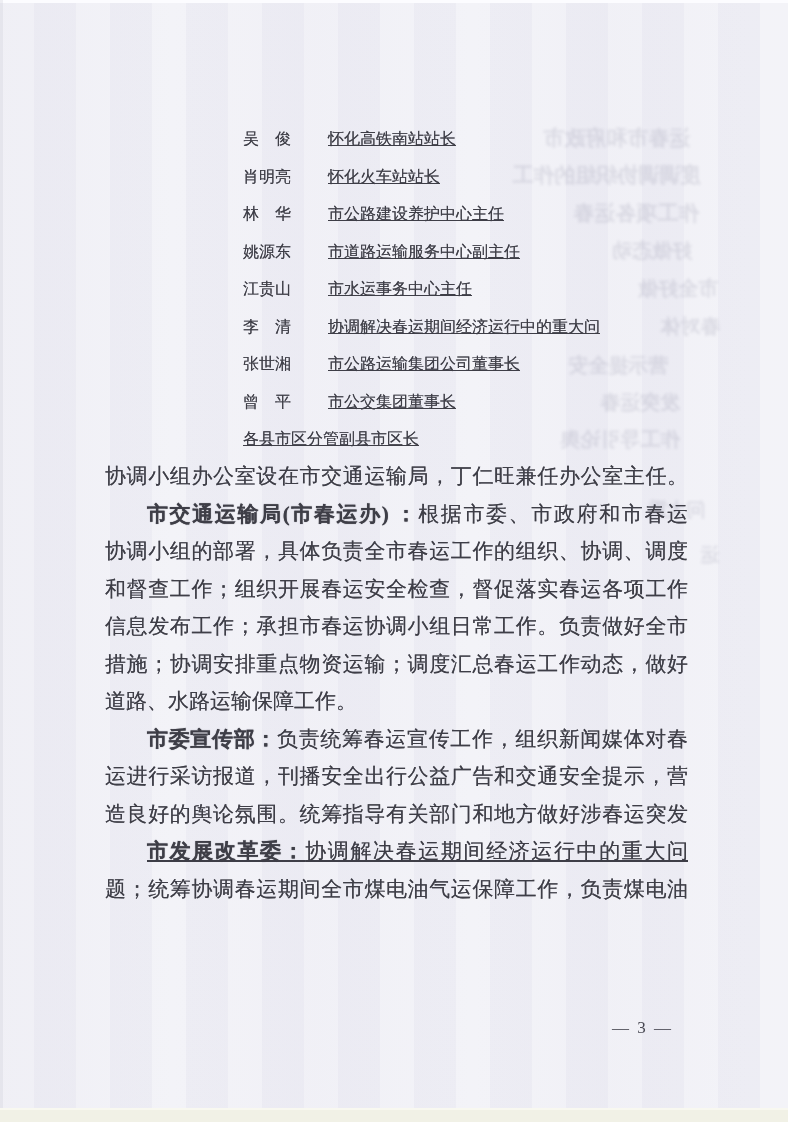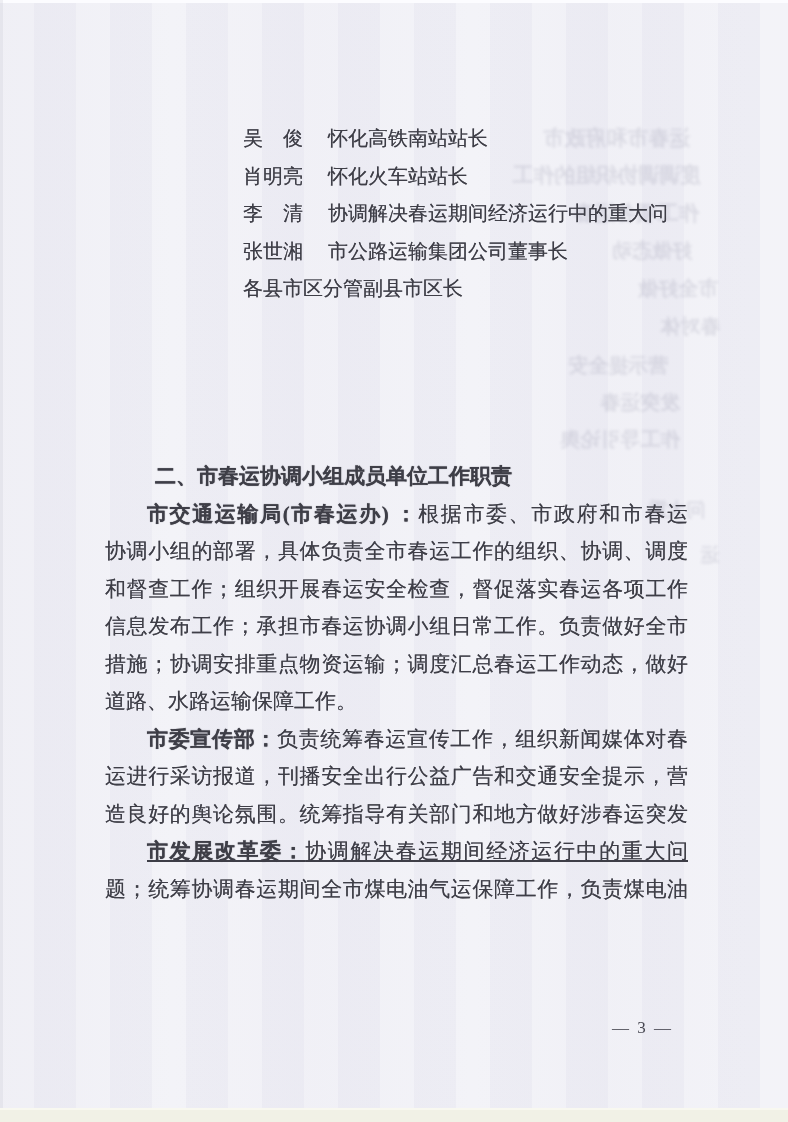--- a/index.html
+++ b/index.html
@@ -20,22 +20,22 @@
         rgba(215,213,229,.12) 34px 76px);
   }
   .edge-top{position:absolute;top:0;left:0;right:0;height:3px;background:#fcfcff;}
   .edge-left{position:absolute;top:0;left:0;bottom:0;width:3px;background:rgba(206,206,216,.30);}
   .edge-bottom{
     position:absolute;bottom:0;left:0;right:0;height:12px;
     background:#f1f1e6;border-top:2px solid #f8f8f0;
   }
   
   .roster{position:absolute;left:243px;top:120px;}
-  .roster-row{height:37.5px;line-height:37.5px;font-size:20px;white-space:nowrap;
-    text-shadow:0 0 .5px rgba(62,62,71,.75);}
+  .roster-row{height:37.5px;line-height:37.5px;font-size:16px;white-space:nowrap;
+    text-shadow:0 0 .5px rgba(62,62,71,.75);text-decoration:underline;}
   .roster-name{display:inline-block;width:85px;}
   
   .tblock{position:absolute;left:105px;top:458px;width:583px;}
   .tline{height:37.5px;line-height:37.5px;font-size:21px;overflow:hidden;
     text-shadow:0 0 .5px rgba(62,62,71,.75);}
   .tline.j{text-align:justify;text-align-last:justify;}
   .tline.h{font-weight:700;text-shadow:0 0 .8px rgba(50,50,58,.9);}
   .tline b{font-weight:700;text-shadow:0 0 .8px rgba(50,50,58,.9);}
   
   .pagenum{position:absolute;left:612px;top:1018px;font-size:17px;color:#4a4a54;
@@ -62,27 +62,31 @@
     <span class="bleed" style="left: 568px; top: 352px; font-size: 20px;">营示提全安</span>
     <span class="bleed" style="left: 600px; top: 389px; font-size: 20px;">发突运春</span>
     <span class="bleed" style="left: 560px; top: 426px; font-size: 20px;">作工导引论舆</span>
     <span class="bleed" style="left: 648px; top: 497px; font-size: 19px;">问大重</span>
     <span class="bleed" style="left: 700px; top: 542px; font-size: 19px;">运</span>
   </div>
 
 <div class="roster">
     <div class="roster-row"><span class="roster-name">吴　俊</span><span class="roster-title">怀化高铁南站站长</span></div>
     <div class="roster-row"><span class="roster-name">肖明亮</span><span class="roster-title">怀化火车站站长</span></div>
+    <div class="roster-row"><span class="roster-name">林　华</span><span class="roster-title">市公路建设养护中心主任</span></div>
+    <div class="roster-row"><span class="roster-name">姚源东</span><span class="roster-title">市道路运输服务中心副主任</span></div>
+    <div class="roster-row"><span class="roster-name">江贵山</span><span class="roster-title">市水运事务中心主任</span></div>
     <div class="roster-row"><span class="roster-name">李　清</span><span class="roster-title">协调解决春运期间经济运行中的重大问</span></div>
     <div class="roster-row"><span class="roster-name">张世湘</span><span class="roster-title">市公路运输集团公司董事长</span></div>
+    <div class="roster-row"><span class="roster-name">曾　平</span><span class="roster-title">市公交集团董事长</span></div>
     <div class="roster-row">各县市区分管副县市区长</div>
   </div>
 
 <div class="tblock">
-    <div class="tline h" style="text-indent: 50px;">二、市春运协调小组成员单位工作职责</div>
+    <div class="tline j">协调小组办公室设在市交通运输局，丁仁旺兼任办公室主任。</div>
     <div class="tline j" style="text-indent: 42px;"><b>市交通运输局(市春运办) ：</b>根据市委、市政府和市春运</div>
     <div class="tline j">协调小组的部署，具体负责全市春运工作的组织、协调、调度</div>
     <div class="tline j">和督查工作；组织开展春运安全检查，督促落实春运各项工作</div>
     <div class="tline j">信息发布工作；承担市春运协调小组日常工作。负责做好全市</div>
     <div class="tline j">措施；协调安排重点物资运输；调度汇总春运工作动态，做好</div>
     <div class="tline">道路、水路运输保障工作。</div>
     <div class="tline j" style="text-indent: 42px;"><b>市委宣传部：</b>负责统筹春运宣传工作，组织新闻媒体对春</div>
     <div class="tline j">运进行采访报道，刊播安全出行公益广告和交通安全提示，营</div>
     <div class="tline j">造良好的舆论氛围。统筹指导有关部门和地方做好涉春运突发</div>
     <div class="tline j" style="text-indent: 42px; text-decoration: underline;"><b>市发展改革委：</b>协调解决春运期间经济运行中的重大问</div>

